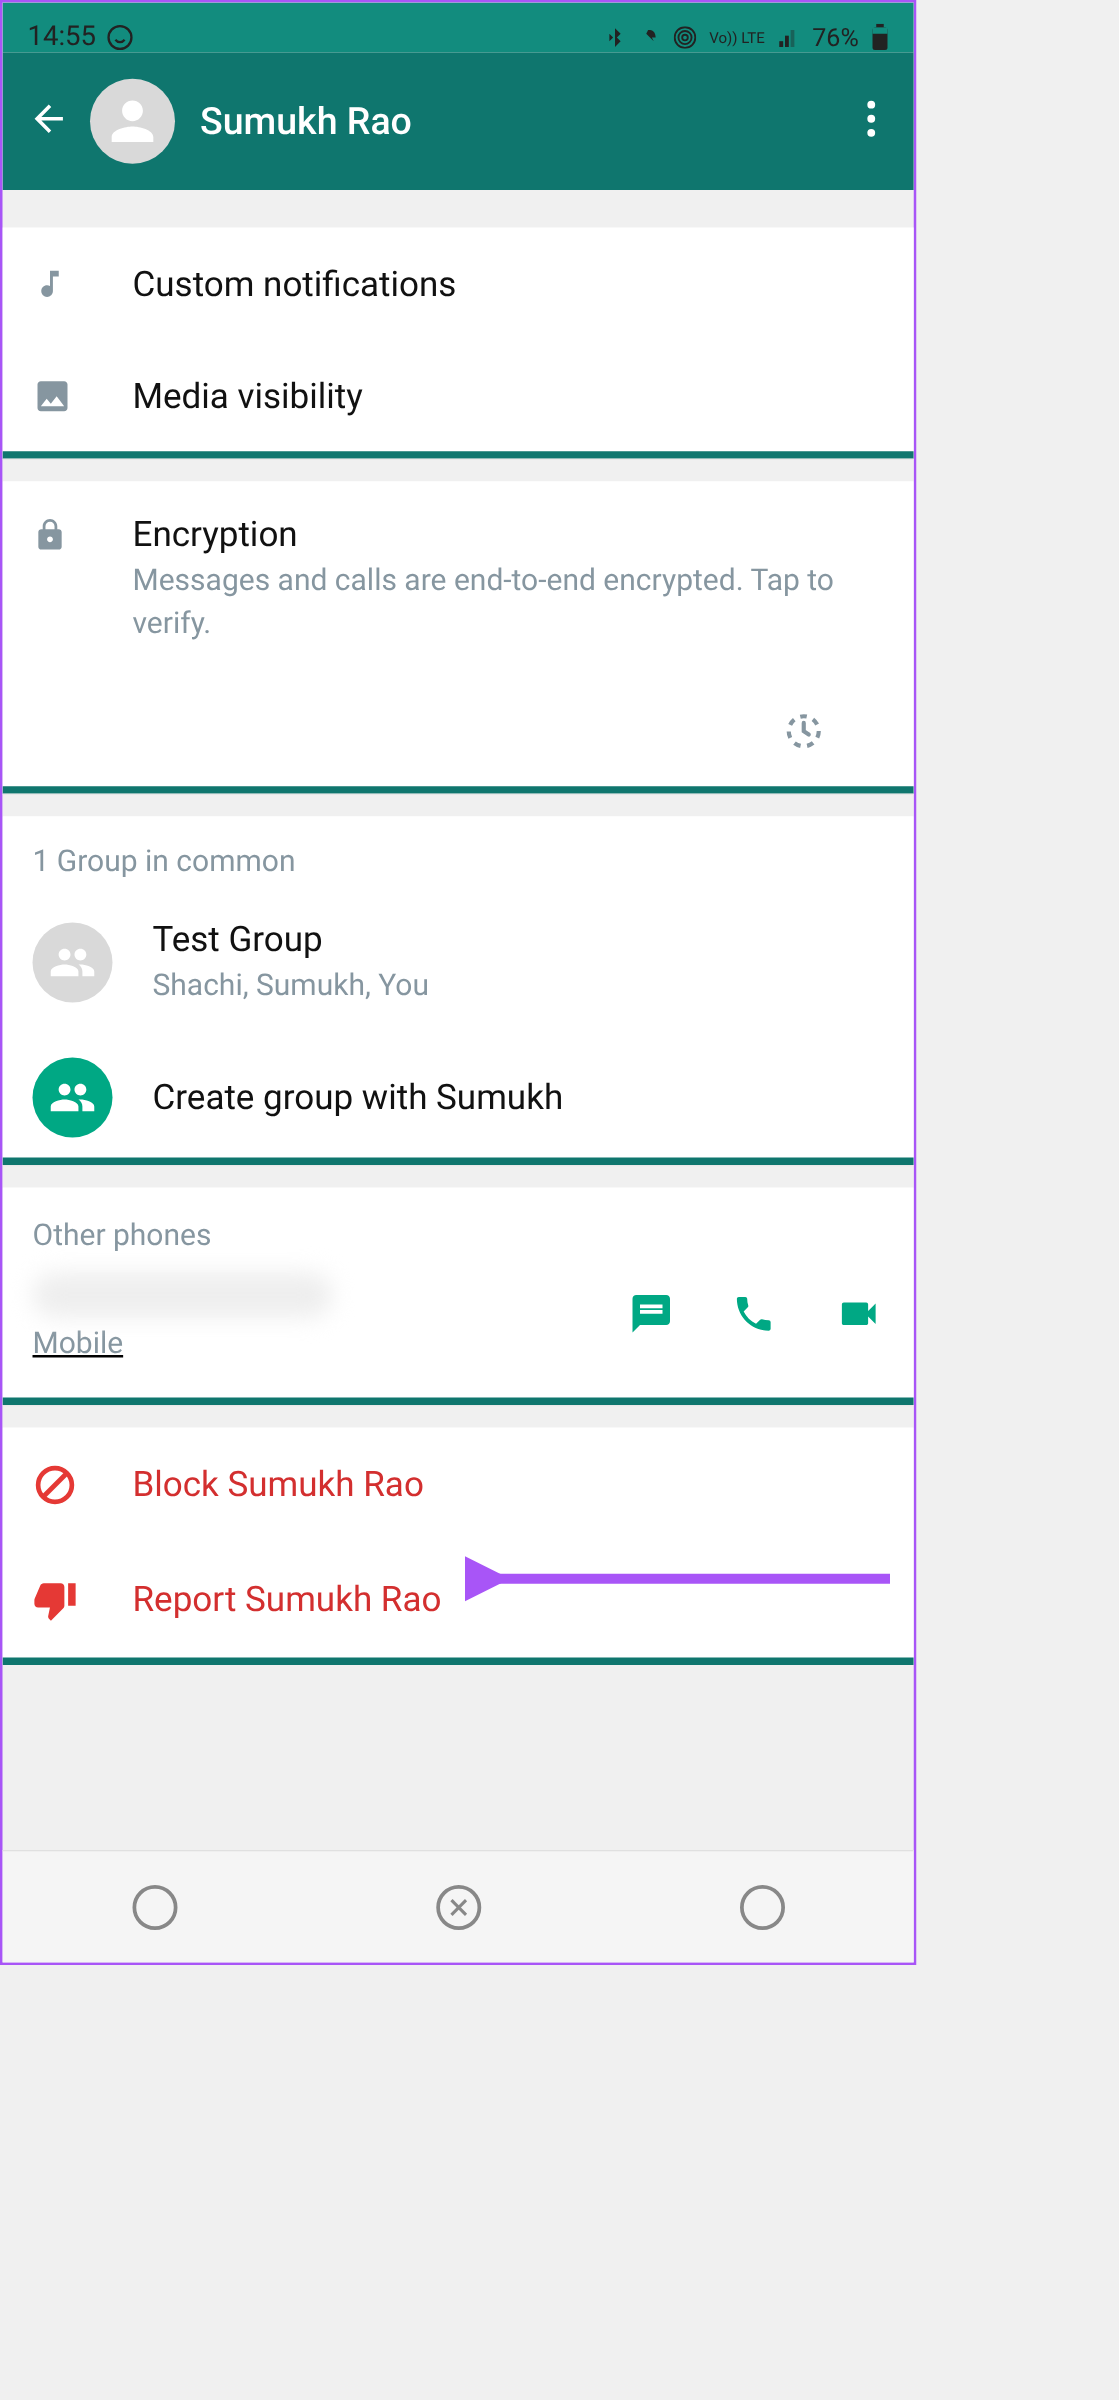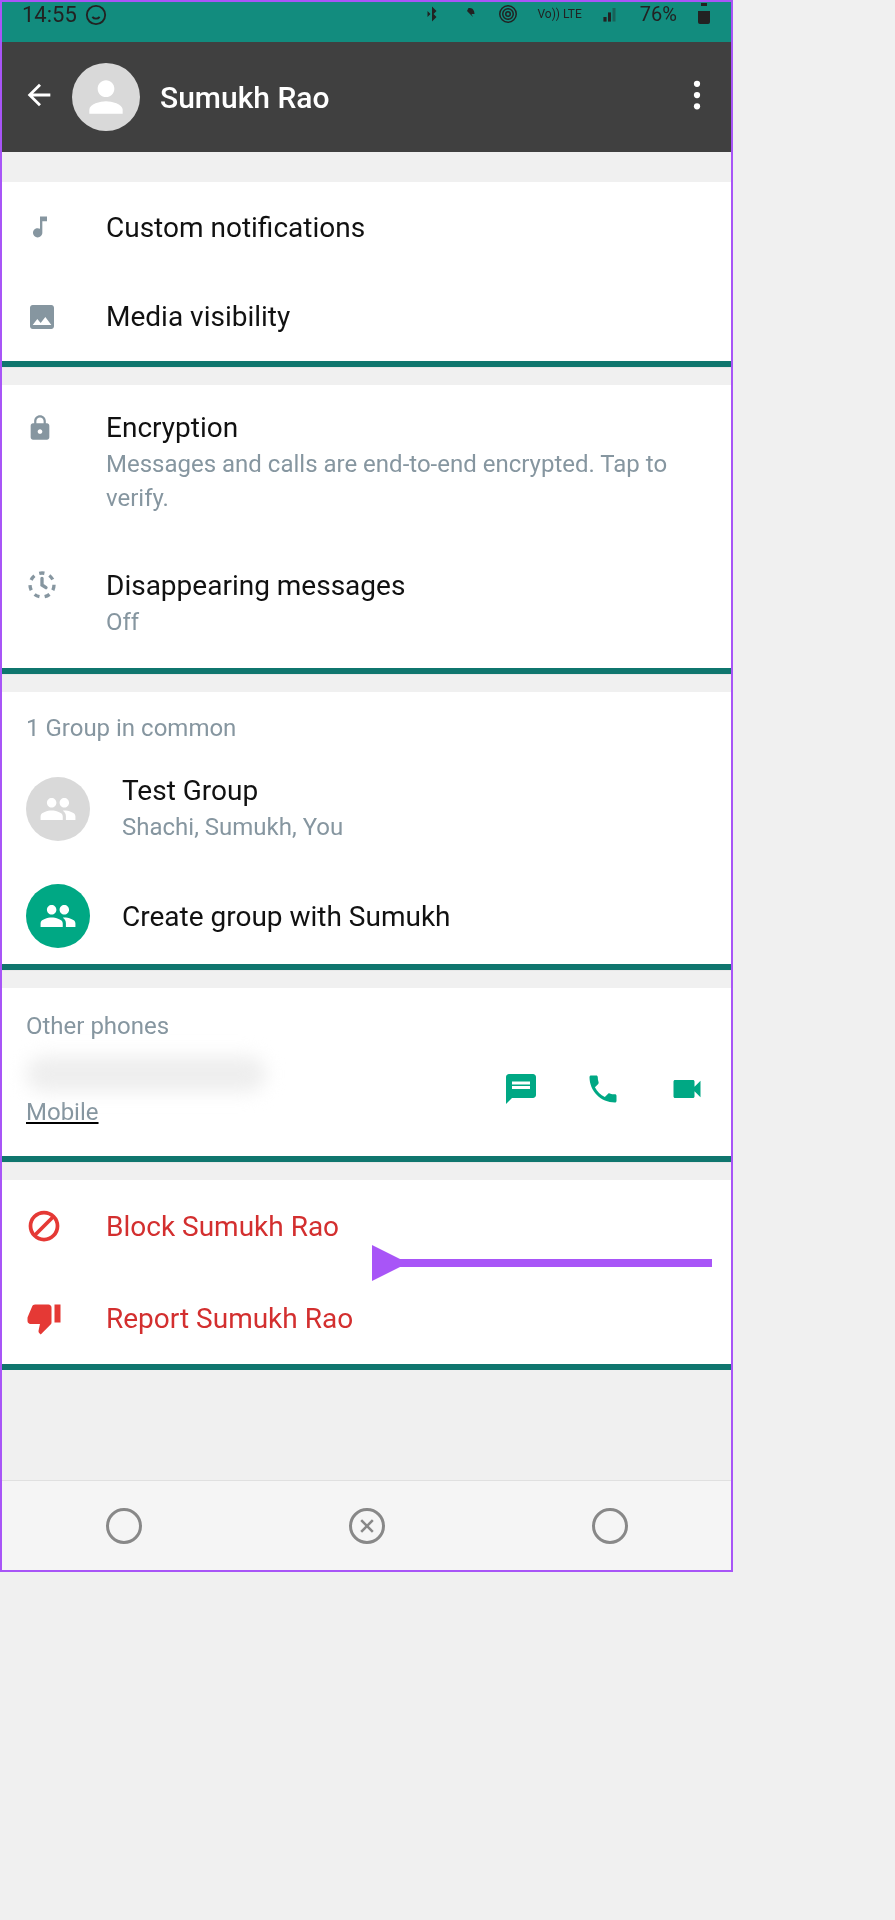--- a/index.html
+++ b/index.html
@@ -16,43 +16,43 @@
       position: relative;
       overflow: hidden;
     }
     
     
     .status-bar {
       background: #128c7e;
       height: 40px;
       display: flex;
       justify-content: space-between;
-      align-items: flex-start;
+      align-items: flex-end;
       padding: 0 20px;
       color: #222;
       font-size: 22px;
     }
     .status-left {
       display: flex;
       align-items: center;
       gap: 8px;
     }
     .status-right {
       display: flex;
       align-items: center;
-      gap: 20px;
+      gap: 10px;
       font-size: 18px;
     }
     .status-battery-text {
       font-size: 20px;
     }
     
     
     .app-bar {
-      background: #404040;
+      background: #0f766e;
       height: 110px;
       display: flex;
       align-items: center;
       padding: 0 20px;
       color: white;
     }
     .back-btn {
       margin-right: 16px;
     }
     .avatar {
@@ -327,24 +327,20 @@
       <div class="list-title">Encryption</div>
       <div class="list-subtitle">Messages and calls are end-to-end encrypted. Tap to verify.</div>
     </div>
   </div>
   <div class="list-item tall">
     <div class="list-icon">
       <svg width="32" height="32" viewBox="0 0 24 24" fill="none">
         <circle cx="12" cy="12" r="9" stroke="#8696a0" stroke-width="2.5" stroke-dasharray="4 4"></circle>
         <path d="M12 7v5l3 2" stroke="#8696a0" stroke-width="2.5" stroke-linecap="round"></path>
       </svg>
-    </div>
-    <div class="list-text">
-      <div class="list-title">Disappearing messages</div>
-      <div class="list-subtitle">Off</div>
     </div>
   </div>
 </div>
 
 <div class="divider-gap"></div>
 
 <div class="section">
   <div class="group-header">1 Group in common</div>
   <div class="group-item" style="padding-top:22px;padding-bottom:24px;">
     <div class="group-avatar gray">

